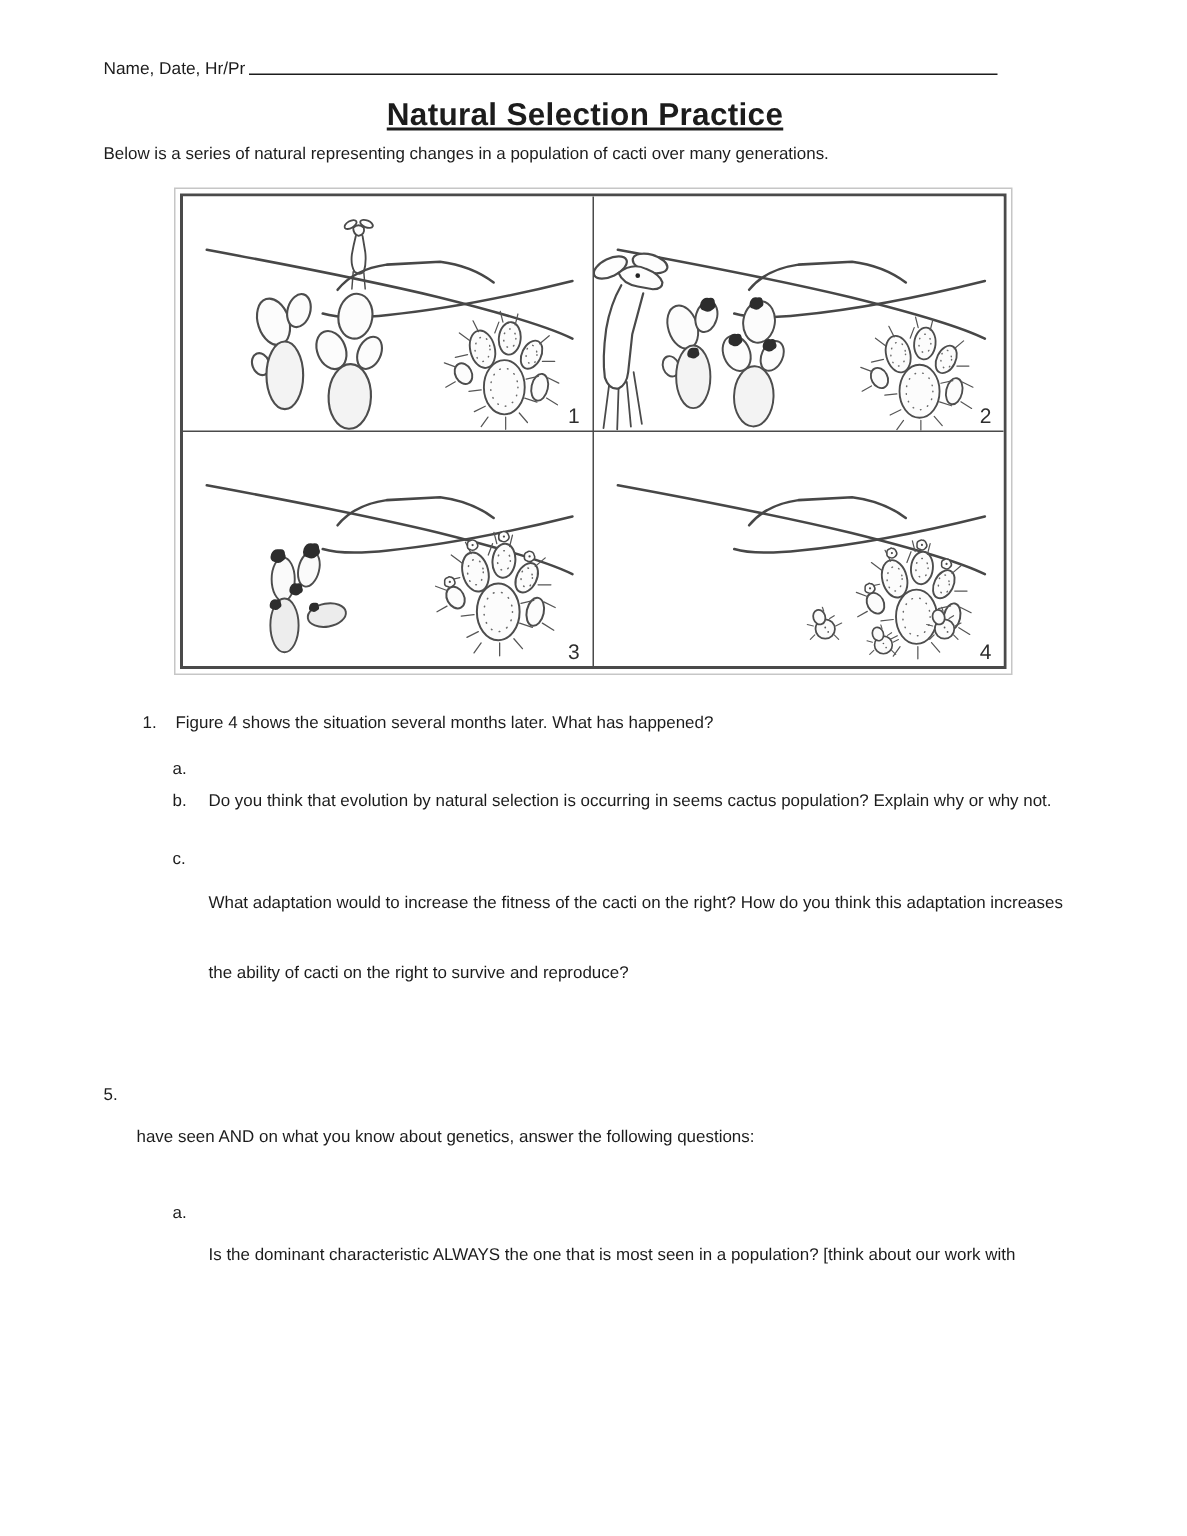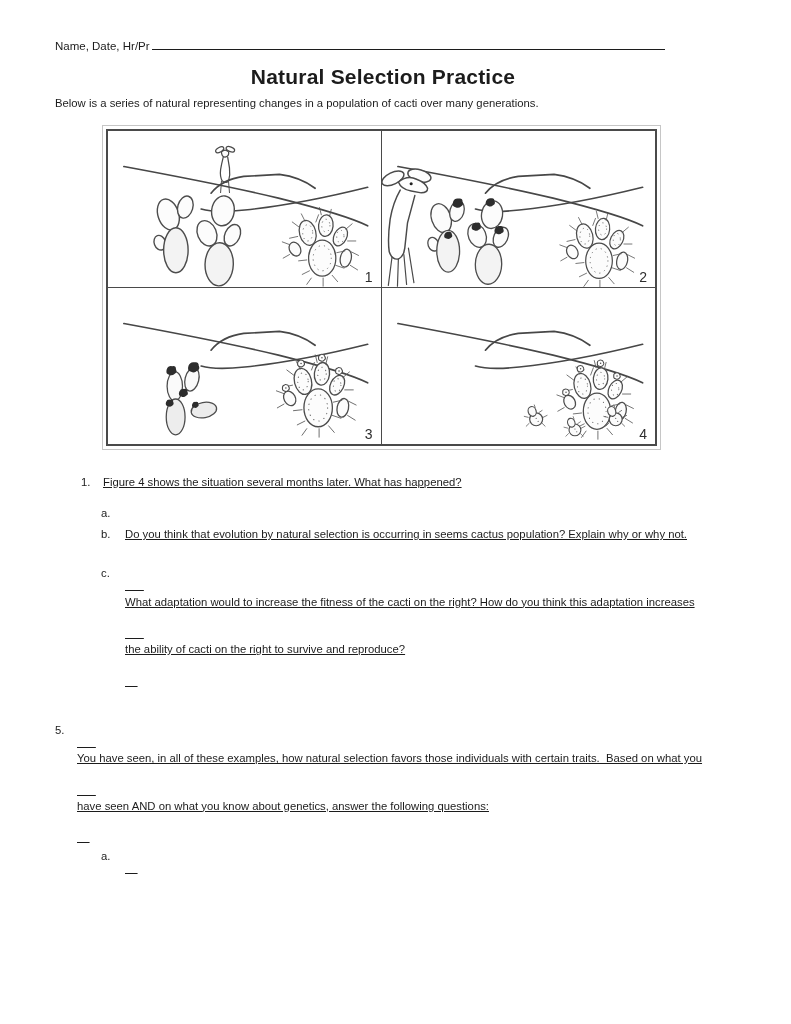--- a/index.html
+++ b/index.html
@@ -1,30 +1,31 @@
 <!DOCTYPE html>
 <html><head>
 <meta charset="utf-8">
 <style>
   html,body{margin:0;padding:0;background:#ffffff;}
   body{
     width:791px;height:1024px;overflow:hidden;
     font-family:"Liberation Sans", sans-serif;color:#1c1c1c;
     position:relative;
   }
-  .page{padding:40px 80px 0 55px;}
+  .page{padding:40px 80px 0 55px;margin-left:14px;}
 
   
   .name-row{display:flex;align-items:flex-end;font-size:11.5px;margin-right:46px;}
   .name-label{white-space:pre;}
   .name-line{flex:1;border-bottom:1.4px solid #1c1c1c;height:2px;margin:0 0 2px 2px;}
 
   .title{
     text-align:center;font-size:21px;font-weight:700;letter-spacing:.2px;
     margin-top:13px;
+    text-decoration:underline;
   }
   .intro{font-size:11.3px;margin-top:8px;white-space:pre;}
 
   
   .figure-wrap{
     margin:16px 0 0 47px;width:551px;
     border:1px solid #c6c6c6;padding:3px;background:#fff;
   }
   .figure-grid{
     border:2px solid #4a4a4a;
@@ -36,21 +37,21 @@
   .panel.bl{border-right:1.5px solid #4a4a4a;}
   .panel svg{width:100%;height:100%;display:block;}
   .panel-num{
     position:absolute;right:8px;bottom:2px;
     font-size:14px;color:#2e2e2e;
   }
 
   
   .q-row{display:flex;font-size:11.3px;line-height:1.25;}
   .qnum{flex:none;white-space:pre;}
-  .qtext{white-space:pre;text-decoration:underline;}
+  .qtext{white-space:pre;}
   .qtext .ln{white-space:pre;line-height:1.72;}
   .q1{margin:25px 0 0 26px;}  .q1 .qnum{width:22px;}
   .qa1{margin:17px 0 0 46px;} .qa1 .qnum{width:24px;}
   .note{margin:23px 0 0 0;font-size:11.3px;white-space:pre;}
   .qb1{margin:7px 0 0 46px;}  .qb1 .qnum{width:24px;}
   .qc1{margin:23px 0 0 46px;} .qc1 .qnum{width:24px;}
   .q5{margin:33px 0 0 0;}     .q5 .qnum{width:22px;}
   .qa5{margin:3px 0 0 46px;}  .qa5 .qnum{width:24px;}
   .mlines{line-height:1.72;}
 </style>
@@ -251,24 +252,24 @@
     <span class="qnum mlines">c.</span>
     <span class="qtext">
       <div class="ln">What adaptation would to increase the fitness of the cacti on the right? How do you think this adaptation increases</div>
       <div class="ln">the ability of cacti on the right to survive and reproduce?</div>
     </span>
   </div>
 
   <div class="q-row q5">
     <span class="qnum mlines">5.</span>
     <span class="qtext">
-      <div class="ln">You have seen, in all of these examples, how natural selection favors those individuals with certain traits.  Based on what you</div>
       <div class="ln">have seen AND on what you know about genetics, answer the following questions:</div>
     </span>
   </div>
 
   <div class="q-row qa5">
     <span class="qnum mlines">a.</span>
     <span class="qtext">
+      <div class="ln">Is the dominant characteristic ALWAYS the one that is most seen in a population? [think about our work with</div>
     </span>
   </div>
 
 </div>
 
 </body></html>

